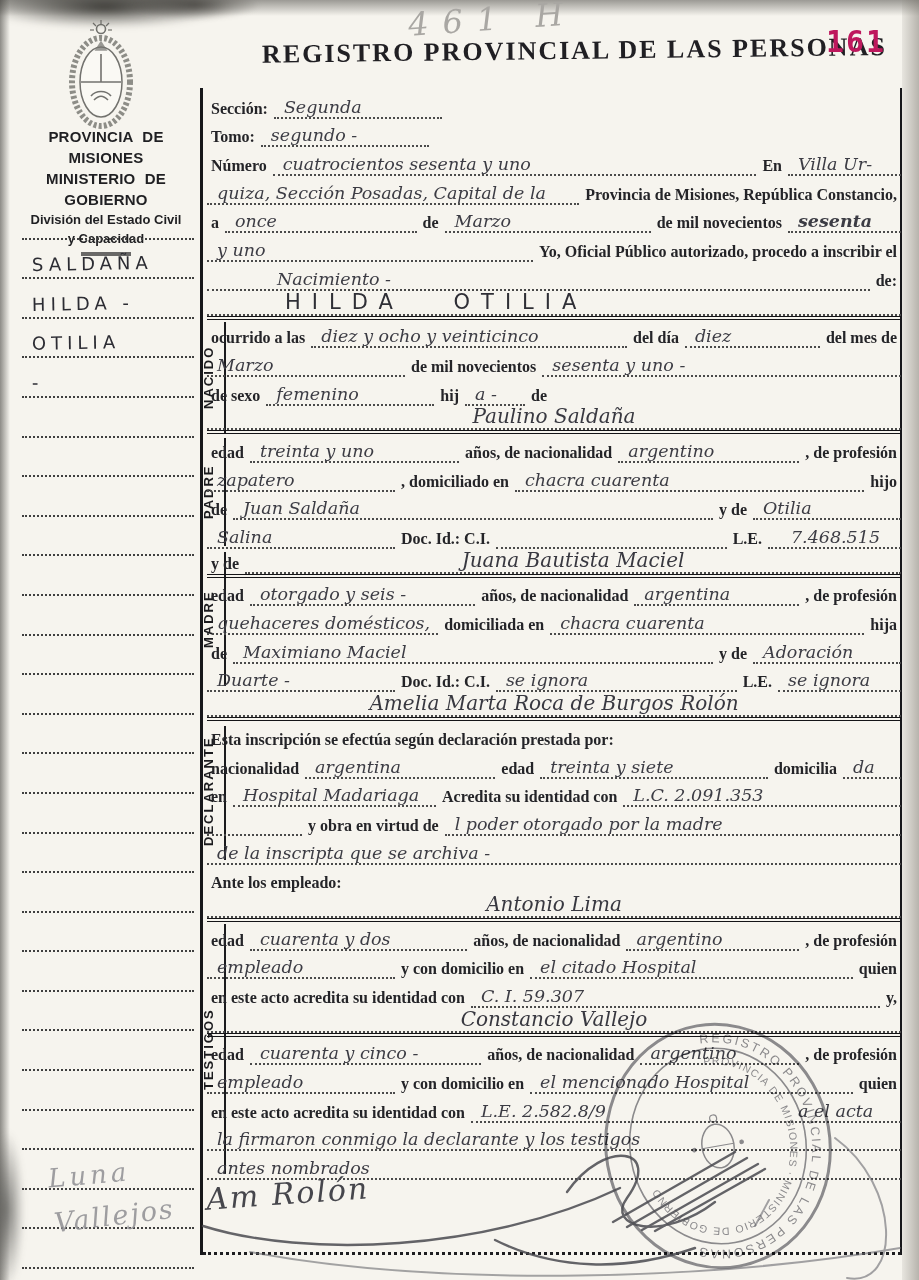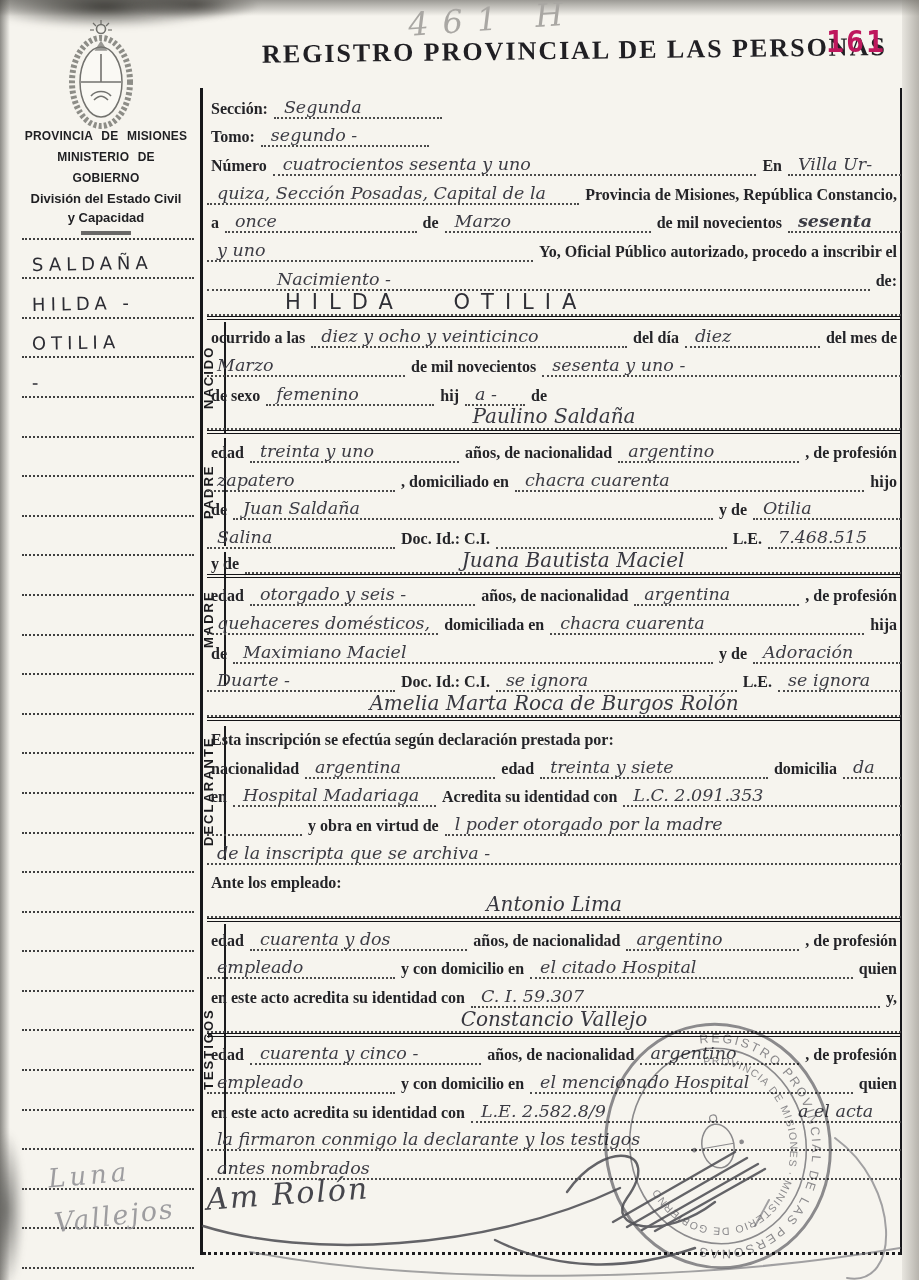--- a/index.html
+++ b/index.html
@@ -26,21 +26,21 @@
     font-family:"DejaVu Serif",serif;font-style:italic;font-size:32px;letter-spacing:14px;
     color:#a9a7a3;transform:rotate(-4deg);}
   .doc-title{position:absolute;left:262px;top:36px;width:600px;
     font-family:"Liberation Serif",serif;font-weight:700;font-size:26px;letter-spacing:2px;
     color:#201f23;transform:rotate(-0.7deg);white-space:nowrap;}
   .page-number{position:absolute;left:826px;top:24px;
     font-family:"DejaVu Sans Mono",monospace;font-weight:700;font-size:30px;color:#be185d;letter-spacing:2px;}
   
   .coat{position:absolute;left:58px;top:16px;opacity:.85;}
   .office{position:absolute;left:20px;top:126px;width:172px;text-align:center;color:#1f1f22;}
-  .office .l1,.office .l2{font-family:"Liberation Sans",sans-serif;font-weight:700;font-size:12px;
+  .office .l1,.office .l2{font-family:"Liberation Sans",sans-serif;font-weight:700;font-size:15px;
     letter-spacing:.2px;word-spacing:5px;line-height:21px;}
   .office .l3,.office .l4{font-family:"Liberation Sans",sans-serif;font-weight:700;font-size:13px;line-height:19px;}
   .office-underline{width:50px;height:4px;background:#3a3a3a;margin:4px auto 0;opacity:.75;}
   
   #margin-lines{position:absolute;left:22px;top:200px;width:172px;}
   .mline{position:relative;height:37.6px;border-bottom:2px dotted #3f3f3f;}
   .mname{position:absolute;left:10px;bottom:3px;
     font-family:"DejaVu Sans",sans-serif;font-size:18px;letter-spacing:5px;color:#2c2c33;
     transform:rotate(-1deg);white-space:nowrap;}
   .pencil-sig{position:absolute;font-family:"DejaVu Serif",serif;font-style:italic;
@@ -249,21 +249,21 @@
       <span class="pt">de</span>
       <span class="hw" style="flex-grow: 1;">Juan Saldaña</span>
       <span class="pt">y de</span>
       <span class="hw" style="min-width: 130px;">Otilia</span>
     </div>
     <div class="frow">
       <span class="hw" style="min-width: 170px;">Salina</span>
       <span class="pt">Doc. Id.: C.I.</span>
       <span class="ul" style="flex-grow: 1;"></span>
       <span class="pt">L.E.</span>
-      <span class="hw" style="min-width: 115px;">7.468.515</span>
+      <span class="hw" style="min-width: 115px; text-align: center;">7.468.515</span>
     </div>
     <div class="frow dbl">
       <span class="pt">y de</span>
       <span class="hwc" style="flex-grow: 1;">Juana Bautista Maciel</span>
     </div>
     <div class="frow">
       <span class="pt">edad</span>
       <span class="hw" style="flex-grow: 1;">otorgado y seis -</span>
       <span class="pt">años, de nacionalidad</span>
       <span class="hw" style="flex-grow: 1;">argentina</span>

